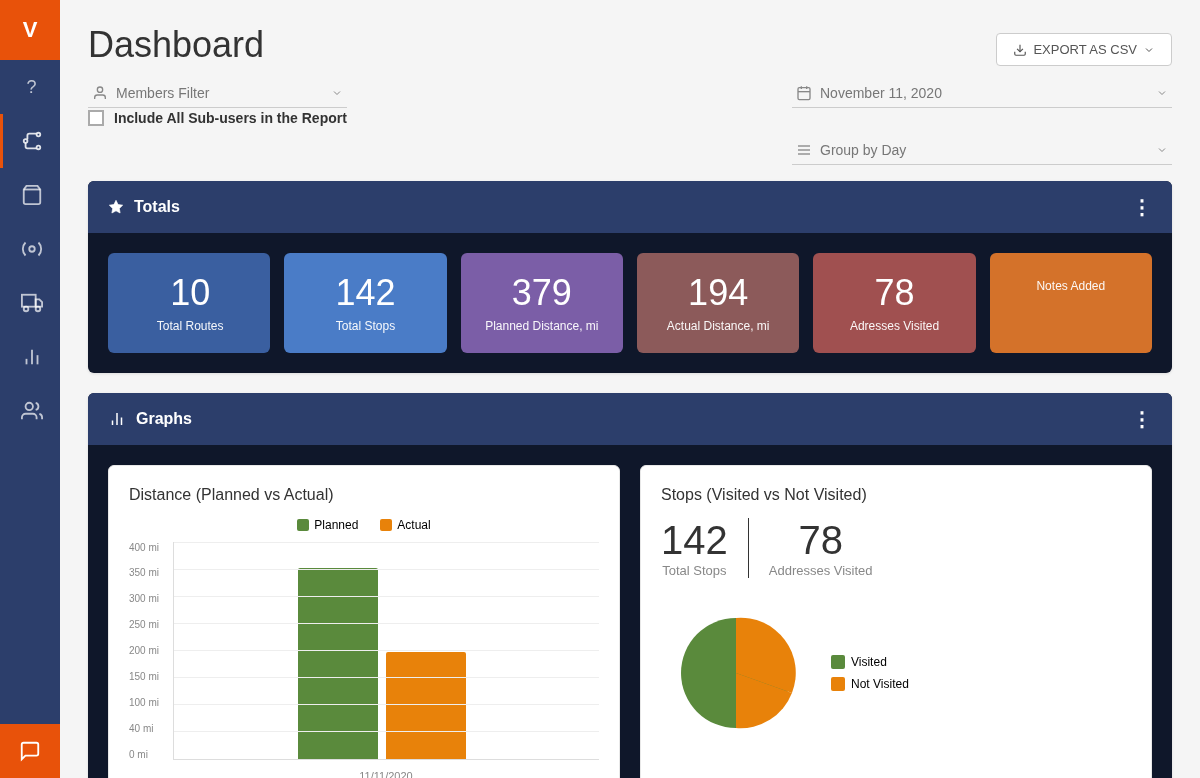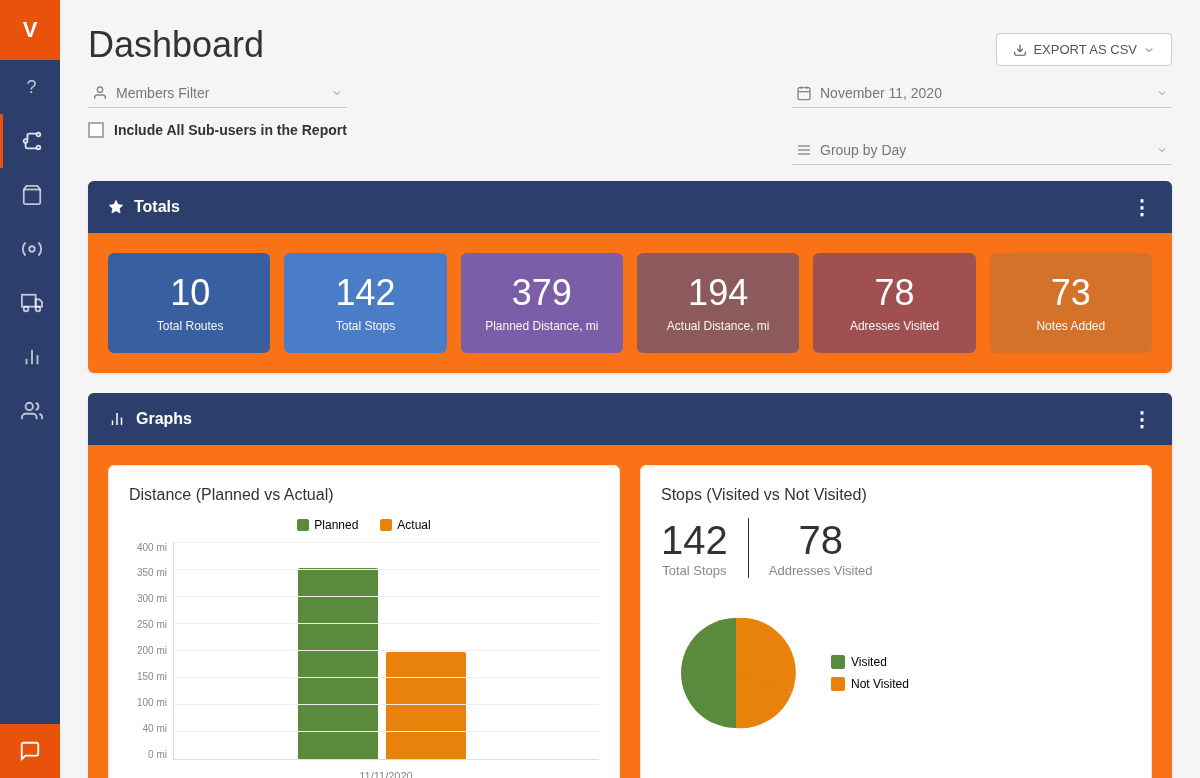--- a/index.html
+++ b/index.html
@@ -85,21 +85,21 @@
       gap: 6px;
     }
 
     
     .filters-row {
       display: flex;
       justify-content: space-between;
       align-items: flex-start;
       margin-bottom: 16px;
     }
-    .filter-left { display: flex; flex-direction: column; gap: 14px; }
+    .filter-left { display: flex; flex-direction: column; gap: 2px; }
     .filter-right { display: flex; flex-direction: column; gap: 28px; width: 380px; }
 
     .dropdown-field {
       display: flex;
       align-items: center;
       border-bottom: 1px solid #ccc;
       padding: 6px 4px;
       gap: 8px;
       cursor: pointer;
       color: #777;
@@ -120,21 +120,21 @@
     .checkbox-box {
       width: 16px;
       height: 16px;
       border: 2px solid #aaa;
       background: white;
       flex-shrink: 0;
     }
 
     
     .panel {
-      background: #f97316;
+      background: #0f172a;
       border-radius: 6px;
       margin-bottom: 20px;
       box-shadow: 0 1px 3px rgba(0,0,0,0.1);
       overflow: hidden;
     }
     .panel-header {
       background: #2c3e6b;
       color: white;
       padding: 14px 20px;
       display: flex;
@@ -383,21 +383,20 @@
         </div>
         <div class="total-card card-brown-red">
           <div class="num">194</div>
           <div class="label">Actual Distance, mi</div>
         </div>
         <div class="total-card card-red-brown">
           <div class="num">78</div>
           <div class="label">Adresses Visited</div>
         </div>
         <div class="total-card card-orange">
-          <div class="num">73</div>
           <div class="label">Notes Added</div>
         </div>
       </div>
     </div>
   </div>
 
   <div class="panel">
     <div class="panel-header">
       <svg class="panel-icon" width="18" height="18" viewBox="0 0 24 24" fill="none" stroke="white" stroke-width="2">
         <line x1="18" y1="20" x2="18" y2="10"></line>
@@ -417,21 +416,21 @@
               <div class="legend-dot" style="background:#5a8a3c"></div>
               <span>Planned</span>
             </div>
             <div class="legend-item">
               <div class="legend-dot" style="background:#e8820a"></div>
               <span>Actual</span>
             </div>
           </div>
           <div style="position:relative; height:240px; padding-left:44px; padding-bottom:22px;">
 
-            <div style="position:absolute;left:0;top:0;bottom:22px;width:42px;display:flex;flex-direction:column;justify-content:space-between;align-items:flex-end;padding-right:4px;font-size:10px;color:#888;">
+            <div style="position:absolute;left:0;top:0;bottom:22px;width:42px;display:flex;flex-direction:column;justify-content:space-between;padding-right:4px;font-size:10px;color:#888;">
               <span>400 mi</span>
               <span>350 mi</span>
               <span>300 mi</span>
               <span>250 mi</span>
               <span>200 mi</span>
               <span>150 mi</span>
               <span>100 mi</span>
               <span>40 mi</span>
               <span>0 mi</span>
             </div>

